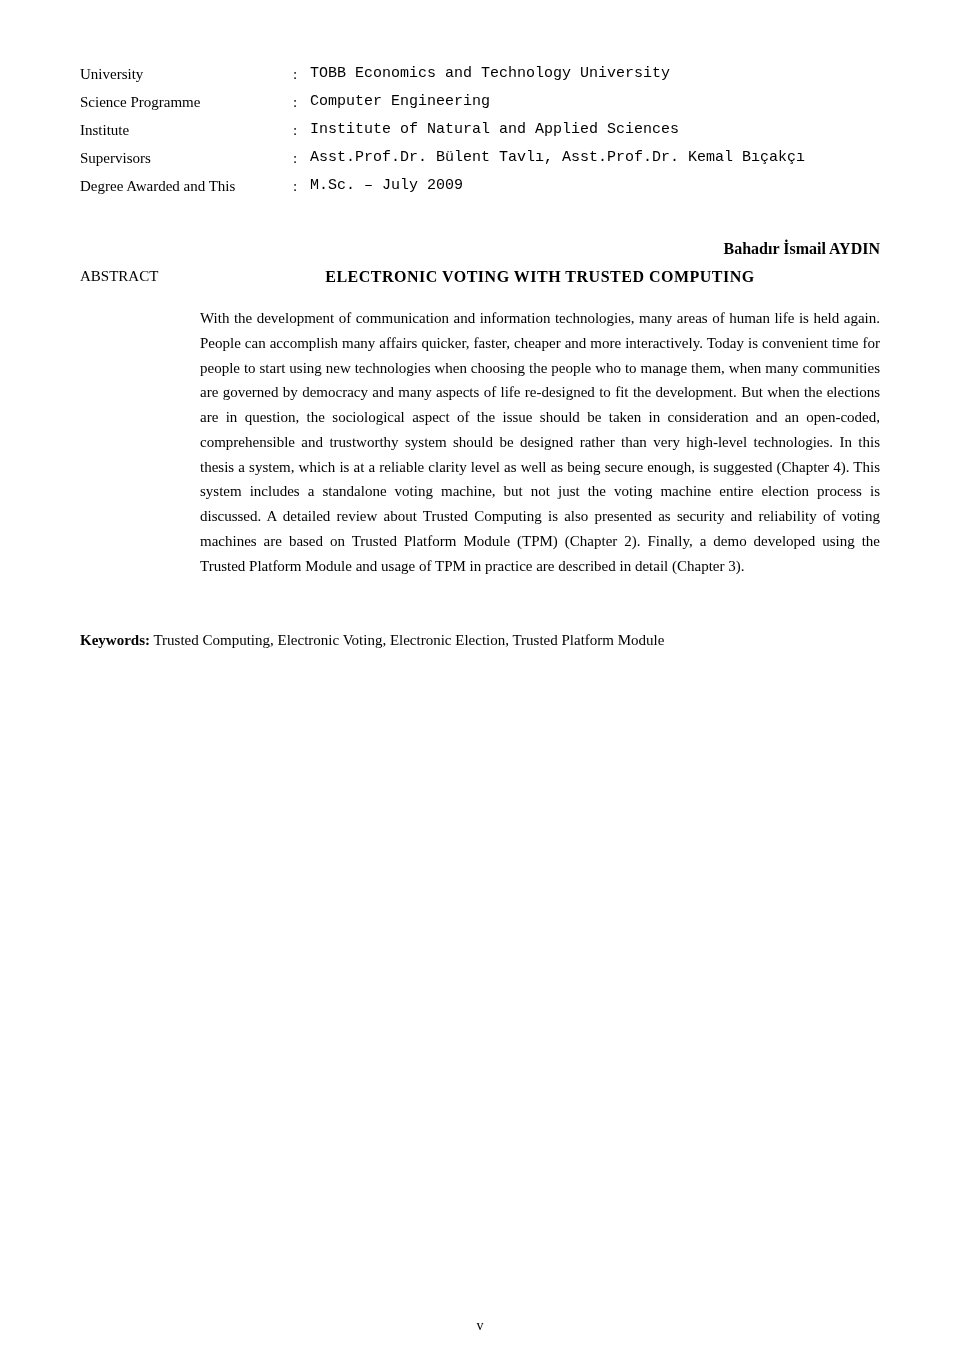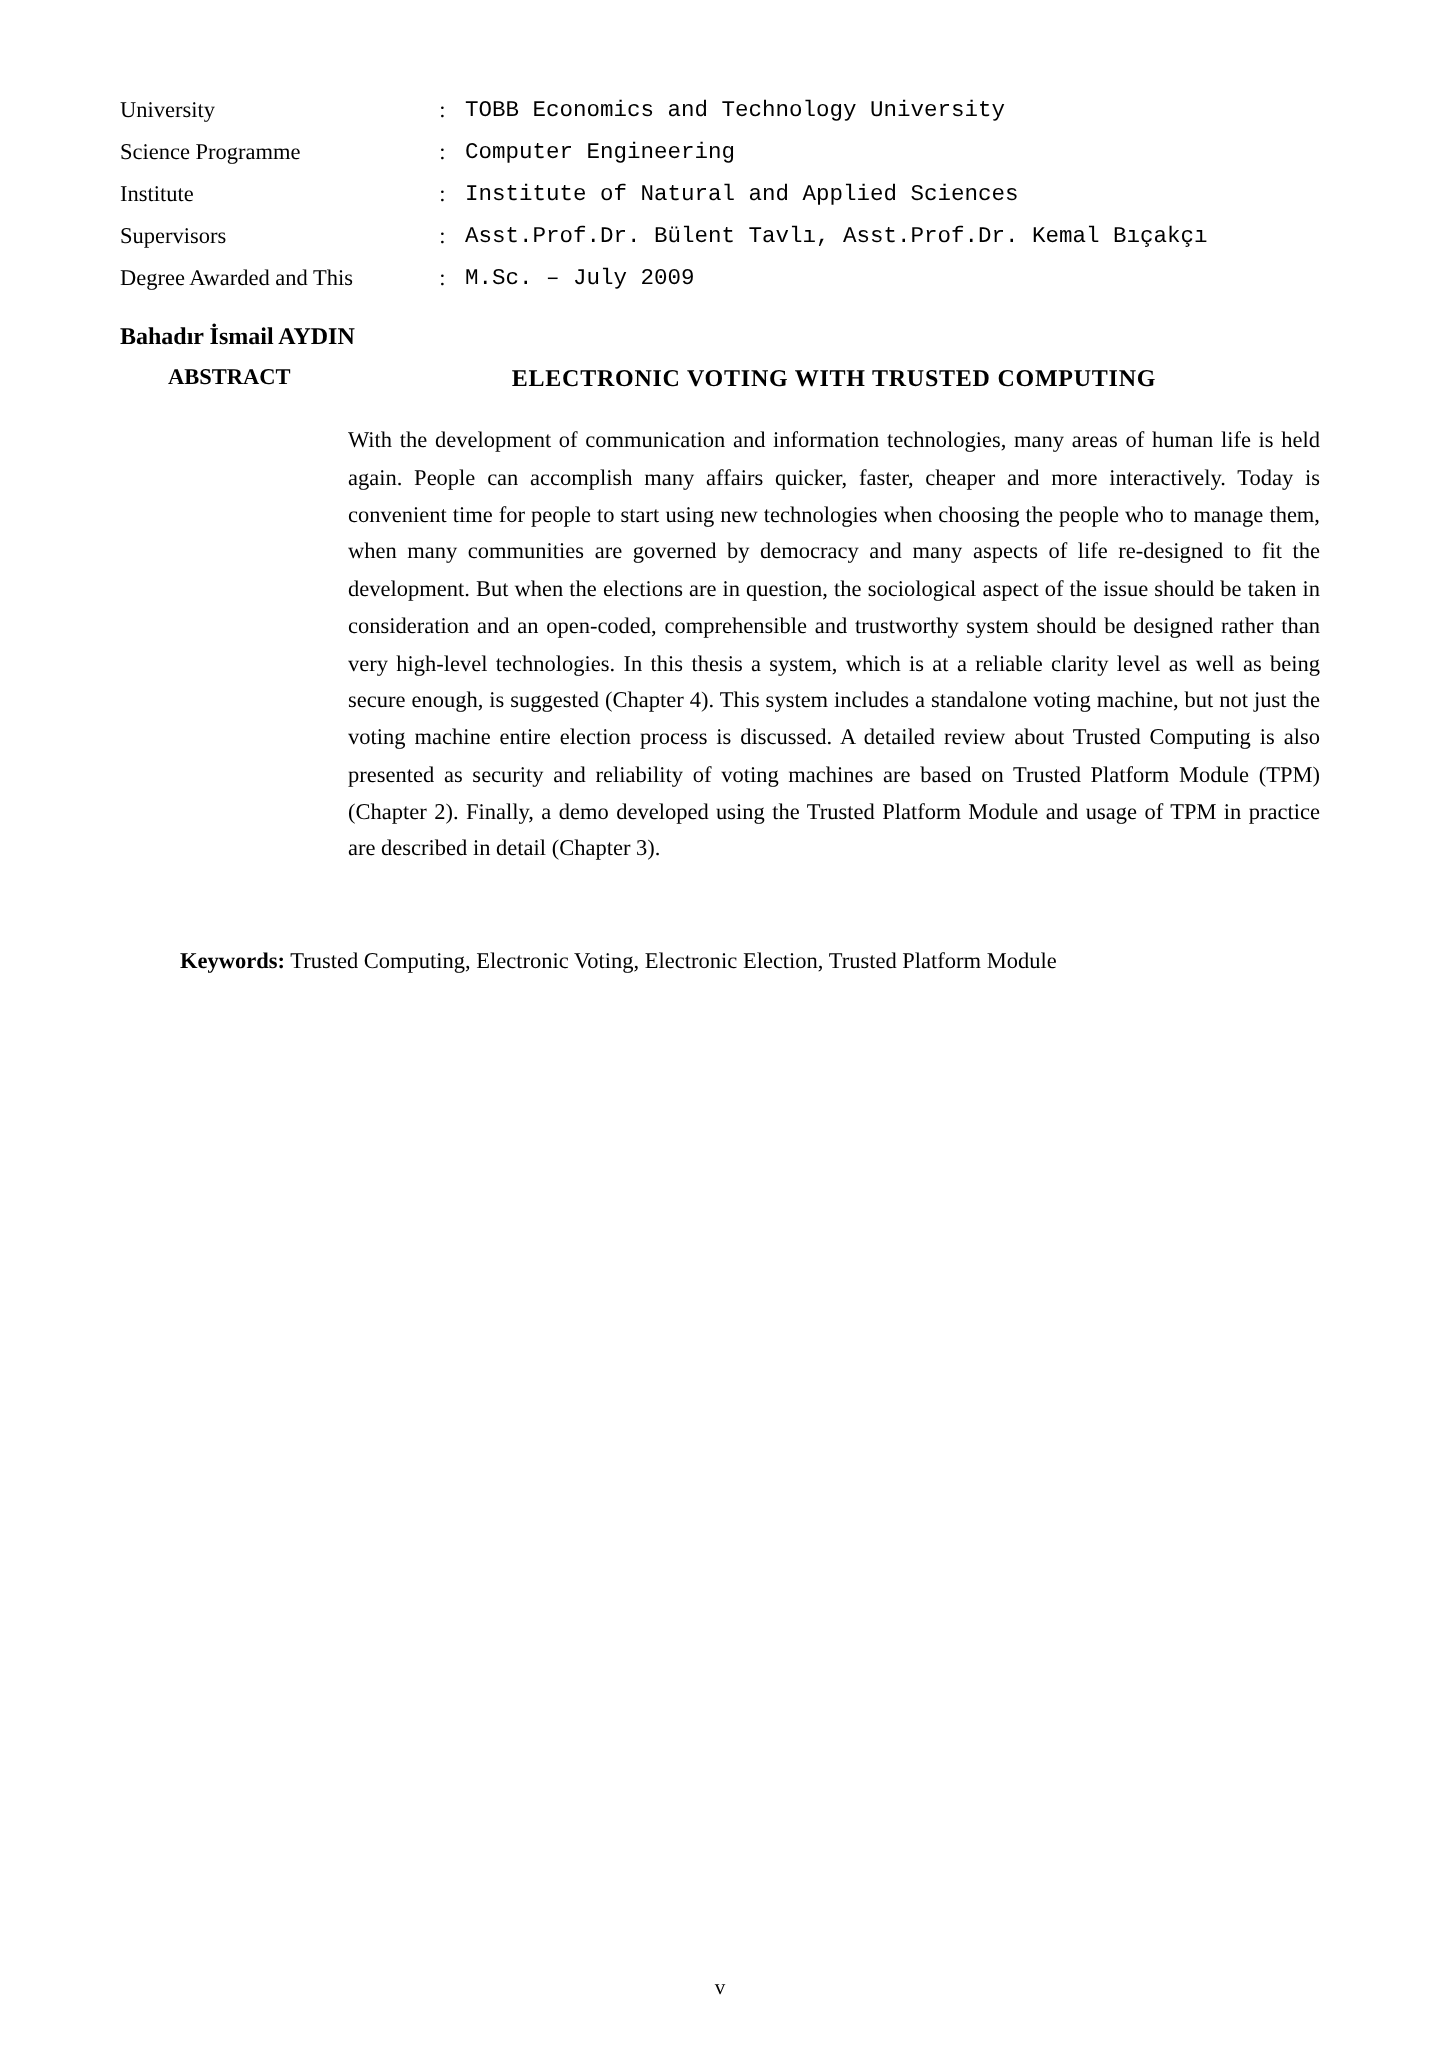--- a/index.html
+++ b/index.html
@@ -46,39 +46,38 @@
       width: 30px;
       text-align: center;
     }
 
     .metadata-table .value-col {
       flex: 1;
       font-family: Liberation Mono, monospace;
     }
 
     .author-section {
-      text-align: left;
-      margin: 16px 0 10px 0;
+      text-align: right;
+      margin: 40px 0 10px 0;
       font-size: 16px;
       font-weight: bold;
     }
 
     .abstract-container {
       display: flex;
       align-items: flex-start;
       margin-bottom: 20px;
     }
 
     .abstract-label {
-      font-weight: bold;
+      font-weight: normal;
       font-size: 15px;
       width: 120px;
       flex-shrink: 0;
       padding-top: 0;
-      margin-left: 32px;
     }
 
     .title-and-body {
       flex: 1;
     }
 
     .thesis-title {
       font-weight: bold;
       font-size: 16px;
       text-align: center;
@@ -101,21 +100,20 @@
 
     .keywords-section {
       margin-top: 50px;
       font-size: 15px;
       line-height: 1.65;
       text-align: justify;
     }
 
     .keywords-section .kw-label {
       font-weight: bold;
-      margin-left: 40px;
     }
 
     .page-number {
       position: absolute;
       bottom: 30px;
       left: 0;
       right: 0;
       text-align: center;
       font-size: 14px;
     }

